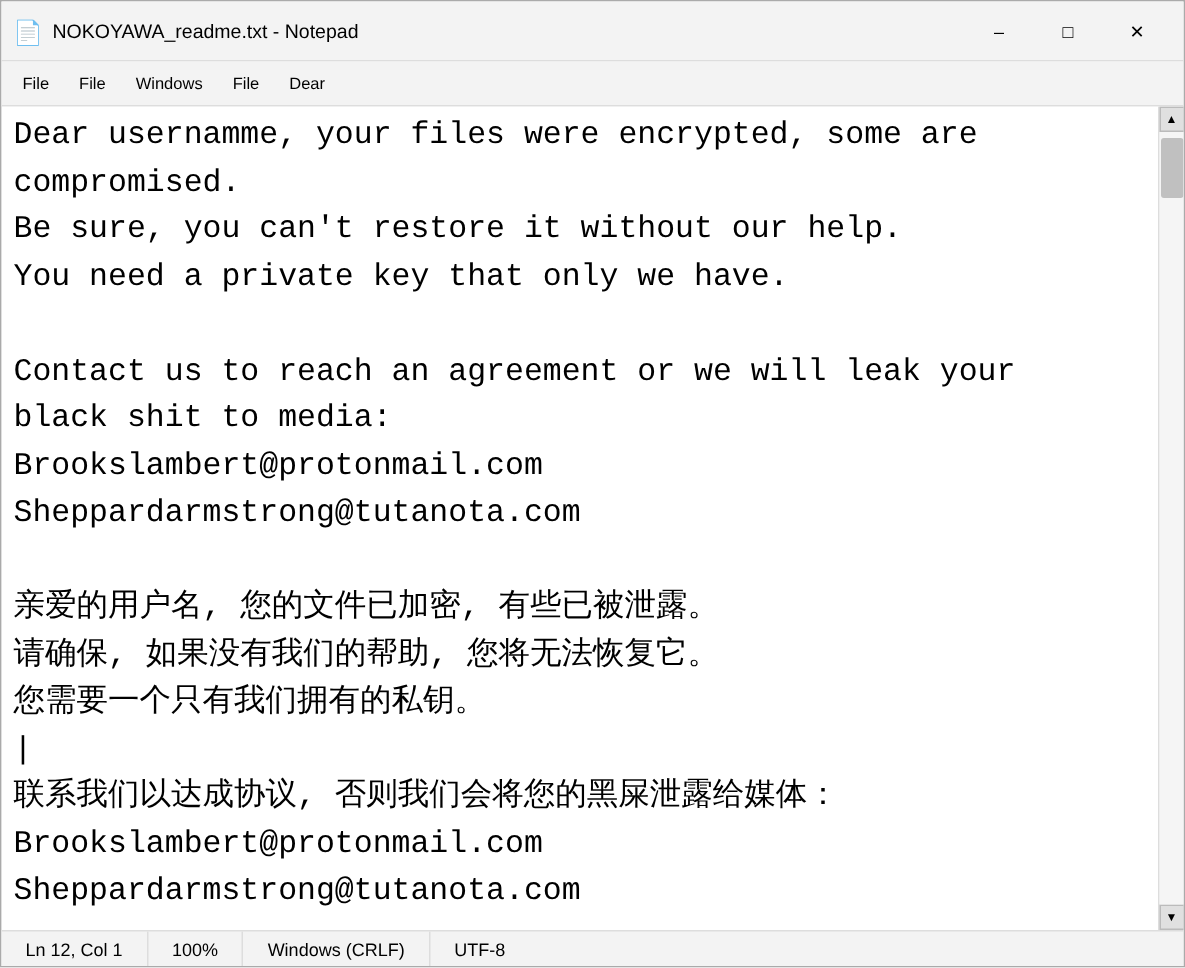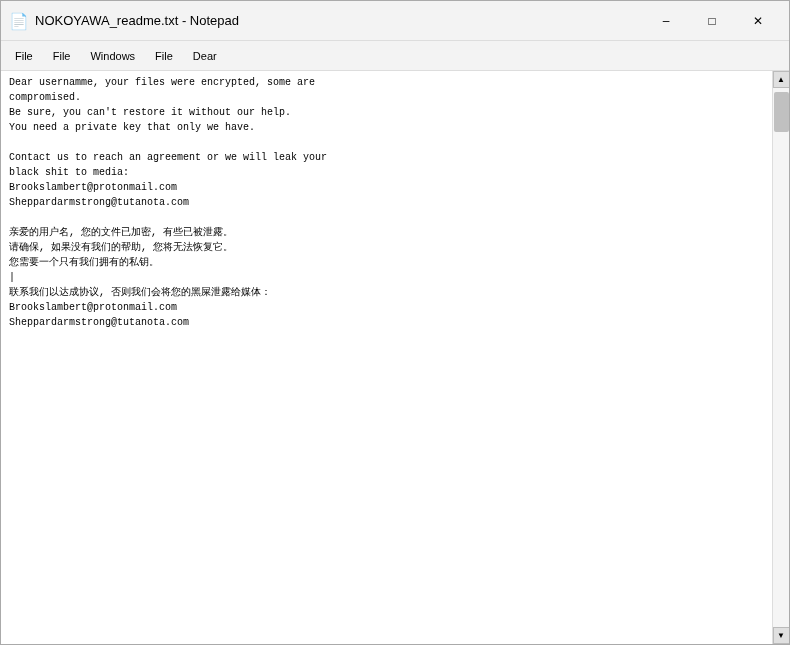--- a/index.html
+++ b/index.html
@@ -88,21 +88,21 @@
     .content-area {
       flex: 1;
       display: flex;
       overflow: hidden;
     }
 
     .text-editor {
       flex: 1;
       padding: 4px 8px;
       font-family: 'Courier New', Courier, monospace;
-      font-size: 10px;
+      font-size: 21px;
       line-height: 1.5;
       color: #000;
       background: #fff;
       overflow-y: auto;
       white-space: pre-wrap;
       word-break: break-all;
       outline: none;
       border: none;
       resize: none;
     }
@@ -211,14 +211,20 @@
 Sheppardarmstrong@tutanota.com</textarea>
     <div class="scrollbar-area">
       <div class="scroll-btn">▲</div>
       <div class="scroll-track">
         <div class="scroll-thumb"></div>
       </div>
       <div class="scroll-btn">▼</div>
     </div>
   </div>
 
+  <div class="status-bar">
+    <div class="status-item">Ln 12, Col 1</div>
+    <div class="status-item">100%</div>
+    <div class="status-item">Windows (CRLF)</div>
+    <div class="status-item">UTF-8</div>
+  </div>
 
 </div>
 
 </body></html>

